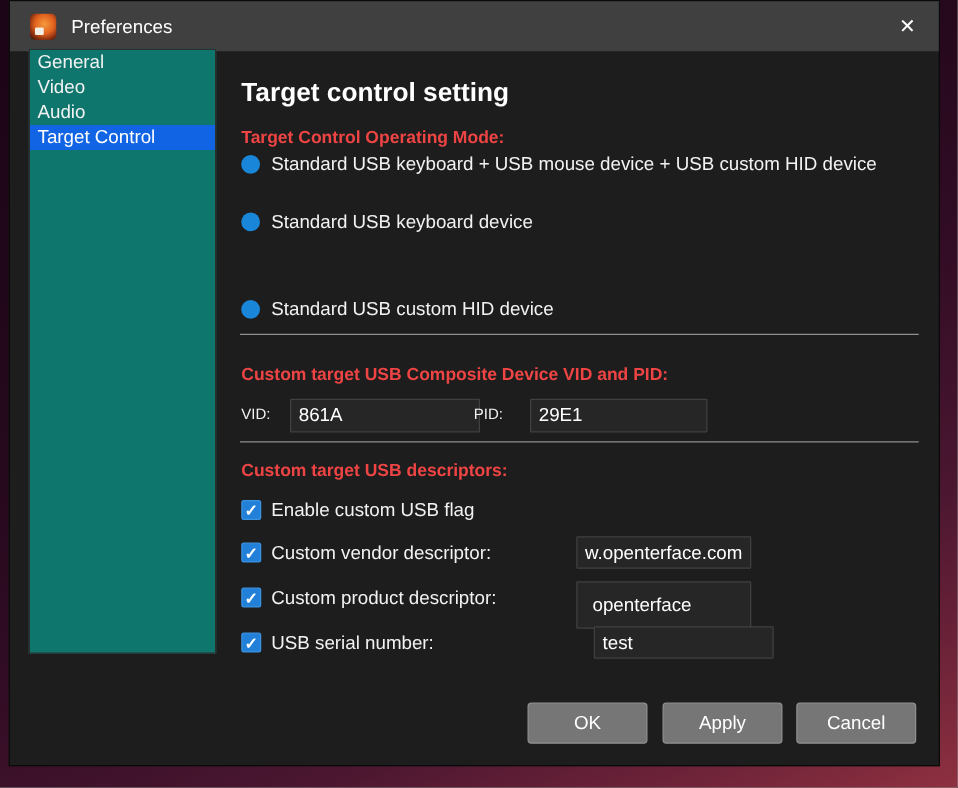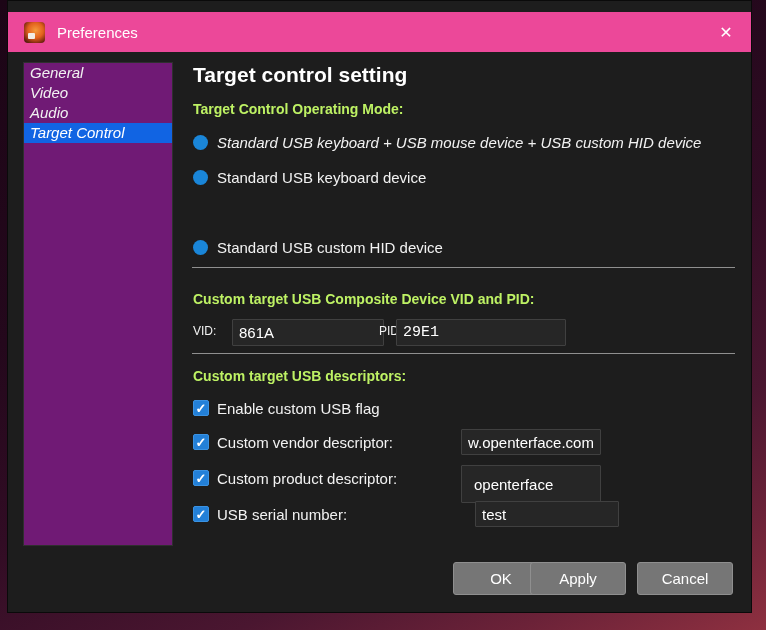--- a/index.html
+++ b/index.html
@@ -9,54 +9,54 @@
     background:linear-gradient(155deg, #1c0516 0%, #24081c 35%, #310c24 55%, #4a1630 75%, #6b2238 88%, #8e3040 100%);
     position:relative;
     -webkit-font-smoothing:antialiased;
   }
   .window {
     position:absolute; left:7px; top:0; width:745px; height:613px;
     background:#1d1d1d; border:1px solid #0a0a0a;
   }
   
   .titlebar {
-    position:absolute; left:0; top:11px; right:0; height:40px;
-    background:#ec4899; display:flex; align-items:center;
+    position:absolute; left:0; top:0; right:0; height:40px;
+    background:#404040; display:flex; align-items:center;
   }
   .app-icon {
     width:21px; height:21px; margin-left:16px; border-radius:4px;
     background:radial-gradient(circle at 55% 40%, #f59a3c 0%, #e2611e 45%, #7e2a10 75%, #2a0e06 100%);
     position:relative; flex:0 0 auto;
   }
   .app-icon::after {
     content:""; position:absolute; left:4px; bottom:4px; width:7px; height:6px;
     background:#f2ede6; border-radius:1px;
   }
   .window-title { color:#ffffff; font-size:15px; margin-left:12px; }
   .close-btn {
     position:absolute; right:8px; top:4px; width:34px; height:32px;
     display:flex; align-items:center; justify-content:center;
     color:#ffffff; font-size:16px; font-weight:300; cursor:default;
   }
   
   .sidebar {
-    position:absolute; left:15px; top:61px; width:150px; height:484px;
-    background:#701a75; border:1px solid #2f2f2f;font-style:italic;
+    position:absolute; left:15px; top:38px; width:150px; height:484px;
+    background:#0f766e; border:1px solid #2f2f2f;
   }
   .side-item {
     height:20px; line-height:20px; padding-left:6px;
     color:#f2f2f2; font-size:15px; white-space:nowrap;
   }
   .side-item.selected { background:#1164e3; color:#ffffff; }
   
   .h1 {
     position:absolute; left:185px; top:62px;
     color:#ffffff; font-size:21px; font-weight:bold;
   }
-  .section-label { position:absolute; color:#bef264; font-size:14px; font-weight:bold; }
+  .section-label { position:absolute; color:#ef4444; font-size:14px; font-weight:bold; }
   .divider { position:absolute; left:184px; width:543px; height:1px; background:#8f8f8f; }
   
   .radio-row { position:absolute; left:185px; height:20px; display:flex; align-items:center; }
   .radio {
     width:15px; height:15px; border-radius:50%;
     background:#1a86d9; flex:0 0 auto; position:relative;
   }
   .radio.checked::after {
     content:""; position:absolute; left:4px; top:4px; width:7px; height:7px;
     border-radius:50%; background:#c9d3da;
@@ -103,40 +103,40 @@
     <div class="side-item">General</div>
     <div class="side-item">Video</div>
     <div class="side-item">Audio</div>
     <div class="side-item selected">Target Control</div>
   </div>
 
   <div class="h1">Target control setting</div>
 
   <div class="section-label" style="left:185px; top:100px;">Target Control Operating Mode:</div>
 
-  <div class="radio-row" style="top:131px;font-style:italic;">
+  <div class="radio-row" style="top:120px;">
     <div class="radio"></div>
     <div class="radio-label">Standard USB keyboard + USB mouse device + USB custom HID device</div>
   </div>
   <div class="radio-row" style="top:166px;">
     <div class="radio"></div>
     <div class="radio-label">Standard USB keyboard device</div>
   </div>
   <div class="radio-row" style="top:236px;">
     <div class="radio"></div>
     <div class="radio-label">Standard USB custom HID device</div>
   </div>
 
   <div class="divider" style="top:266px;"></div>
 
   <div class="section-label" style="left:185px; top:290px;">Custom target USB Composite Device VID and PID:</div>
   <div class="field-label" style="left:185px; top:323px;">VID:</div>
   <input class="text-input" style="left: 224px; top: 318px; width: 152px; height: 27px;" value="861A">
   <div class="field-label" style="left:371px; top:323px;">PID:</div>
-  <input class="text-input" style="left: 388px; top: 318px; width: 170px; height: 27px; font-family: Liberation Mono, monospace;" value="29E1">
+  <input class="text-input" style="left: 416px; top: 318px; width: 142px; height: 27px;" value="29E1">
 
   <div class="divider" style="top:352px;"></div>
 
   <div class="section-label" style="left:185px; top:367px;">Custom target USB descriptors:</div>
 
   <div class="check-row" style="top:397px;">
     <div class="checkbox">
         <span>✓</span>
       </div>
     <div class="check-label">Enable custom USB flag</div>
@@ -159,17 +159,17 @@
   <input class="text-input" style="left: 453px; top: 464px; width: 140px; height: 38px; padding-left: 12px;" value="openterface">
 
   <div class="check-row" style="top:503px;">
     <div class="checkbox">
         <span>✓</span>
       </div>
     <div class="check-label">USB serial number:</div>
   </div>
   <input class="text-input" style="left: 467px; top: 500px; width: 144px; height: 26px;" value="test">
 
-  <div class="btn" style="left:414px;margin-left:31px;">OK</div>
+  <div class="btn" style="left:414px;">OK</div>
   <div class="btn" style="left:522px;">Apply</div>
   <div class="btn" style="left:629px;">Cancel</div>
 
 </div>
 
 </body></html>

